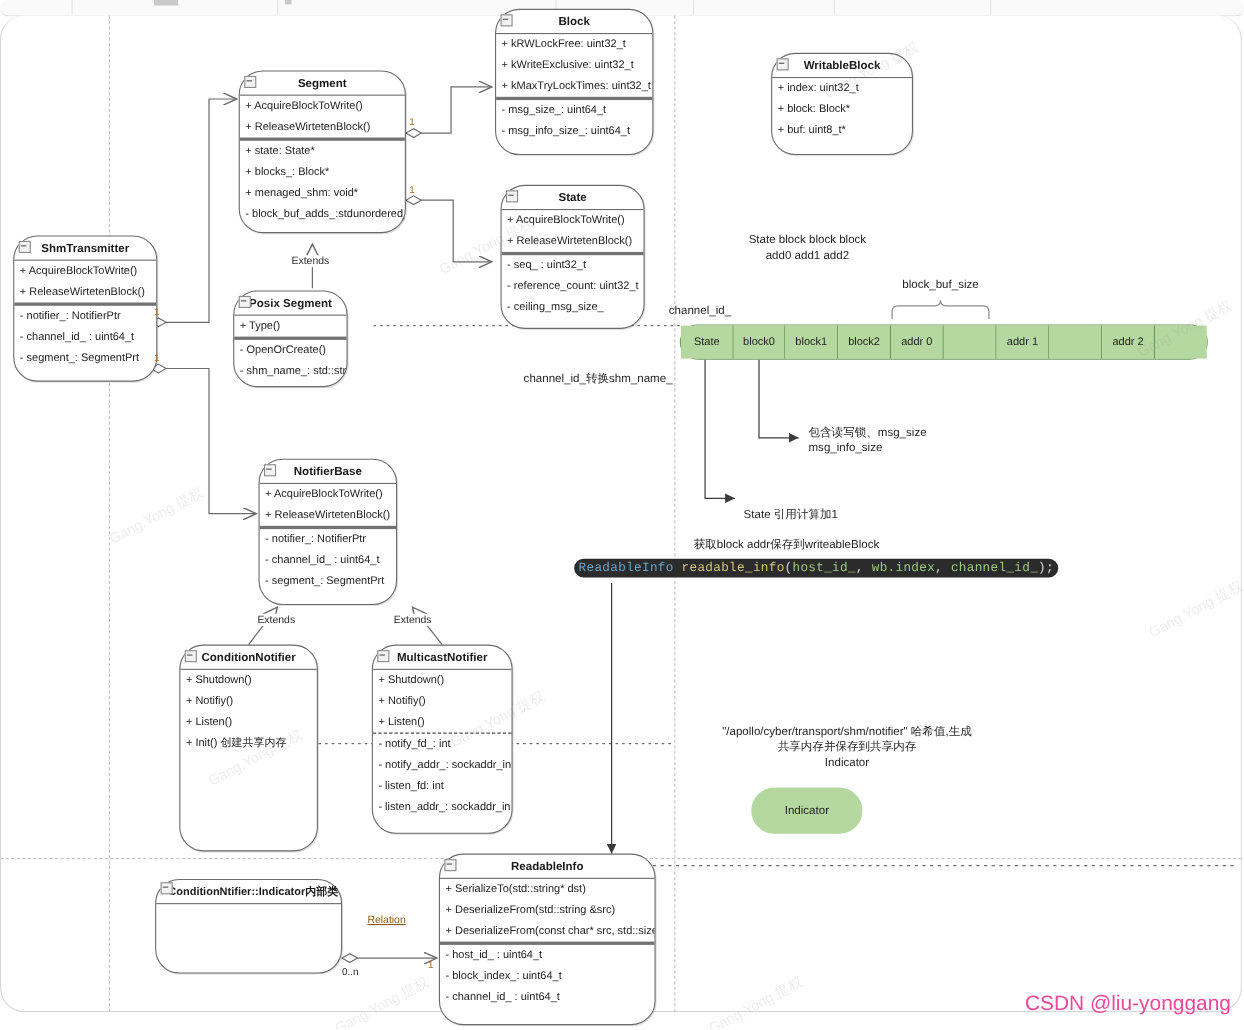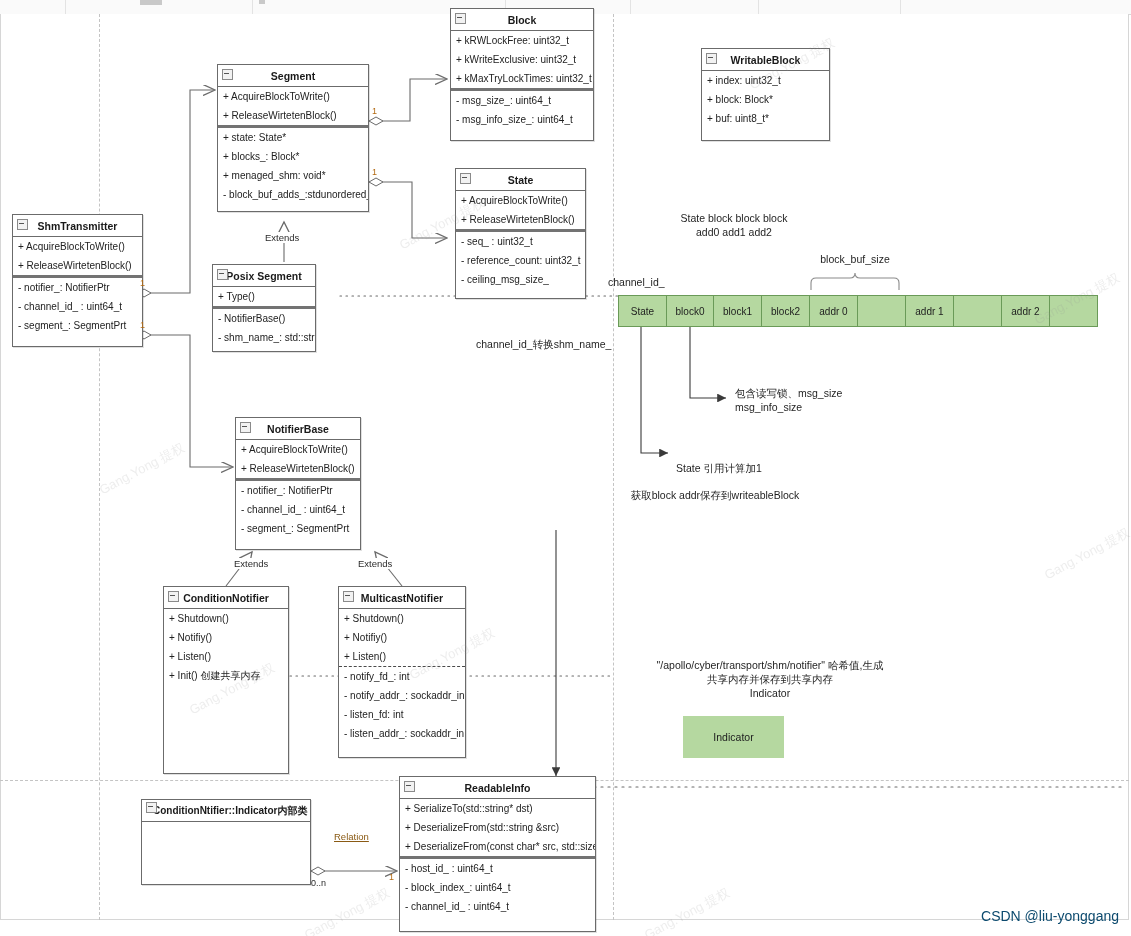--- a/index.html
+++ b/index.html
@@ -2,21 +2,21 @@
 <html><head>
 <meta charset="utf-8">
 <style>
   html,body{margin:0;padding:0;}
   body{
     width:1131px;height:936px;background:#ffffff;
     font-family:"Liberation Sans","DejaVu Sans",sans-serif;
     overflow:hidden;position:relative;
   }
   #canvas{position:absolute;left:0;top:0;width:1131px;height:936px;}
-  .abs{position:absolute;}
+  .abs{position:absolute;border-radius:22px;}
 
   
   .toolbar{left:0;top:0;width:1131px;height:14px;background:#fafafa;border-bottom:1px solid #d8d8d8;}
   .tb-sep{position:absolute;top:0;width:1px;height:14px;background:#e3e3e3;}
   .tb-chip{position:absolute;background:#c9c9c9;}
 
   
   .page{left:0;top:14px;width:1129px;height:906px;background:#ffffff;border:1px solid #d6d6d6;border-top:none;box-sizing:border-box;}
   .vguide{position:absolute;top:0;width:0;border-left:1px dashed #c4c4c4;}
   .hguide{position:absolute;left:0;height:0;border-top:1px dashed #c4c4c4;}
@@ -50,21 +50,21 @@
   .codeline{background:#2b2b2b;color:#d8d8d8;font-family:"Liberation Mono","DejaVu Sans Mono",monospace;
      font-size:11.5px;letter-spacing:.3px;padding:2px 4px;white-space:nowrap;}
   .c-type{color:#6aa4c8;}
   .c-fn{color:#d6c77a;}
   .c-var{color:#9fc97f;}
   .c-punct{color:#d8d8d8;}
 
   
   .wm{position:absolute;color:rgba(150,150,150,.17);font-size:13px;transform:rotate(-28deg);
       white-space:nowrap;pointer-events:none;user-select:none;}
-  .csdn{position:absolute;right:12px;bottom:12px;color:#0c4a6e;font-size:14px;margin-left:42px;}
+  .csdn{position:absolute;right:12px;bottom:12px;color:#ec4899;font-size:19px;margin-left:42px;}
 
   svg.ov{position:absolute;left:0;top:0;width:1131px;height:936px;pointer-events:none;}
 </style>
 </head>
 <body>
 
 <div id="canvas">
 
   <div class="abs toolbar">
     <div class="tb-sep" style="left:65px"></div>
@@ -225,21 +225,21 @@
 
   <div class="abs uml" style="left:212px;top:264px;width:104px;height:88px;">
     <div class="hdr">
       <span class="minus"></span>
       <span>Posix Segment</span>
     </div>
     <div class="sect">
       <div class="row">+ Type()</div>
     </div>
     <div class="sect">
-      <div class="row">- NotifierBase()</div>
+      <div class="row">- OpenOrCreate()</div>
       <div class="row">- shm_name_: std::string</div>
     </div>
   </div>
 
   <div class="abs uml" style="left:235px;top:417px;width:126px;height:133px;">
     <div class="hdr">
       <span class="minus"></span>
       <span>NotifierBase</span>
     </div>
     <div class="sect">
@@ -342,20 +342,24 @@
   <div class="abs note" style="left:735px;top:386px;width:170px;text-align:left;">包含读写锁、msg_size
 msg_info_size</div>
   <div class="abs noteL" style="left:676px;top:461px;">State 引用计算加1</div>
   <div class="abs note" style="left:600px;top:488px;width:230px;">获取block addr保存到writeableBlock</div>
   <div class="abs note" style="left:620px;top:658px;width:300px;">"/apollo/cyber/transport/shm/notifier" 哈希值,生成
 共享内存并保存到共享内存
 Indicator</div>
 
   <div class="abs indicator-box" style="left:683px;top:716px;width:99px;height:40px;">Indicator</div>
 
+  <div class="abs codeline" style="left:522px;top:508px;">
+    <span class="c-type">ReadableInfo</span>
+    <span class="c-punct"> </span><span class="c-fn">readable_info</span><span class="c-punct">(</span><span class="c-var">host_id_</span><span class="c-punct">, </span><span class="c-var">wb.index</span><span class="c-punct">, </span><span class="c-var">channel_id_</span><span class="c-punct">);</span>
+  </div>
 
   <div class="wm" style="left:95px;top:460px;">Gang.Yong 提权</div>
   <div class="wm" style="left:185px;top:680px;">Gang.Yong 提权</div>
   <div class="wm" style="left:395px;top:215px;">Gang.Yong 提权</div>
   <div class="wm" style="left:405px;top:645px;">Gang.Yong 提权</div>
   <div class="wm" style="left:300px;top:905px;">Gang.Yong 提权</div>
   <div class="wm" style="left:640px;top:905px;">Gang.Yong 提权</div>
   <div class="wm" style="left:745px;top:55px;">Gang.Yong 提权</div>
   <div class="wm" style="left:1030px;top:290px;">Gang.Yong 提权</div>
   <div class="wm" style="left:1040px;top:545px;">Gang.Yong 提权</div>

